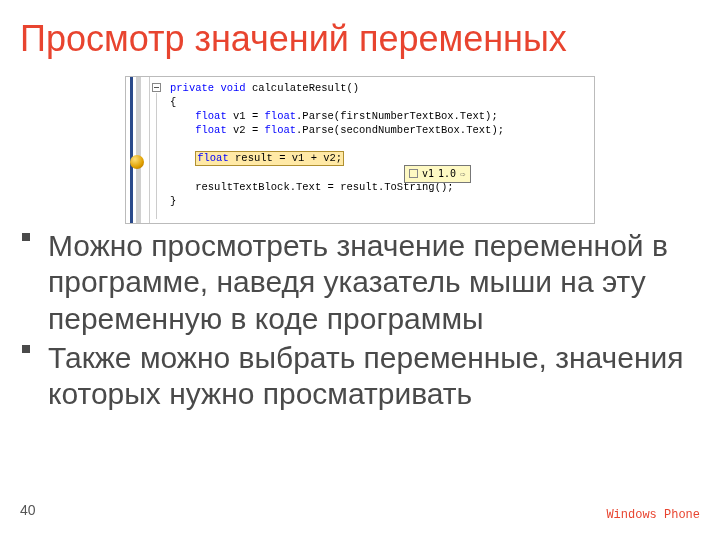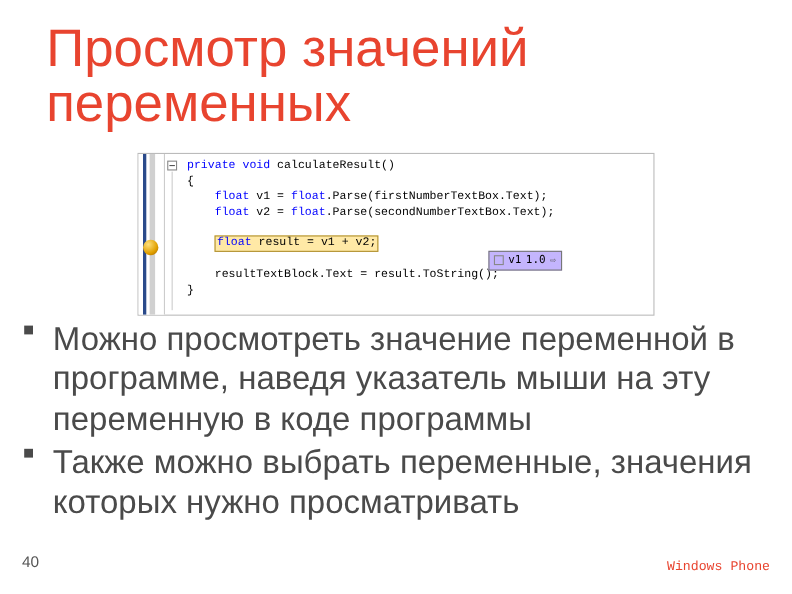--- a/index.html
+++ b/index.html
@@ -6,24 +6,24 @@
   body {
     width: 720px;
     height: 540px;
     background: #ffffff;
     font-family: "Segoe UI Light", "Segoe UI", Arial, sans-serif;
     position: relative;
     overflow: hidden;
   }
   .title {
     color: #e8442f;
-    font-size: 48px;
+    font-size: 36px;
     line-height: 1.05;
     font-weight: 300;
-    padding: 20px 24px 10px 42px;
+    padding: 20px 24px 10px 20px;
     letter-spacing: 0px;
   }
   .code-wrap {
     margin: 8px auto 2px auto;
     width: 470px;
     position: relative;
   }
   .code-box {
     border: 1px solid #bbb;
     background: #fff;
@@ -112,28 +112,27 @@
     border: 1px solid #b09030;
     display: inline-block;
     padding: 0 1px;
     line-height: 13px;
   }
   .tooltip {
     position: absolute;
     left: 238px;
     top: 88px;
     border: 1px solid #777;
-    background: #c4b5fd;
+    background: #fef9c3;
     font-family: Consolas, monospace;
     font-size: 10px;
     padding: 1px 4px;
     display: flex;
     align-items: center;
     gap: 4px;
-    margin-left: 40px;
   }
   .tooltip .glyph {
     width: 9px;
     height: 9px;
     border: 1px solid #888;
   }
   .tooltip .arrow {
     color: #555;
     font-size: 9px;
   }

